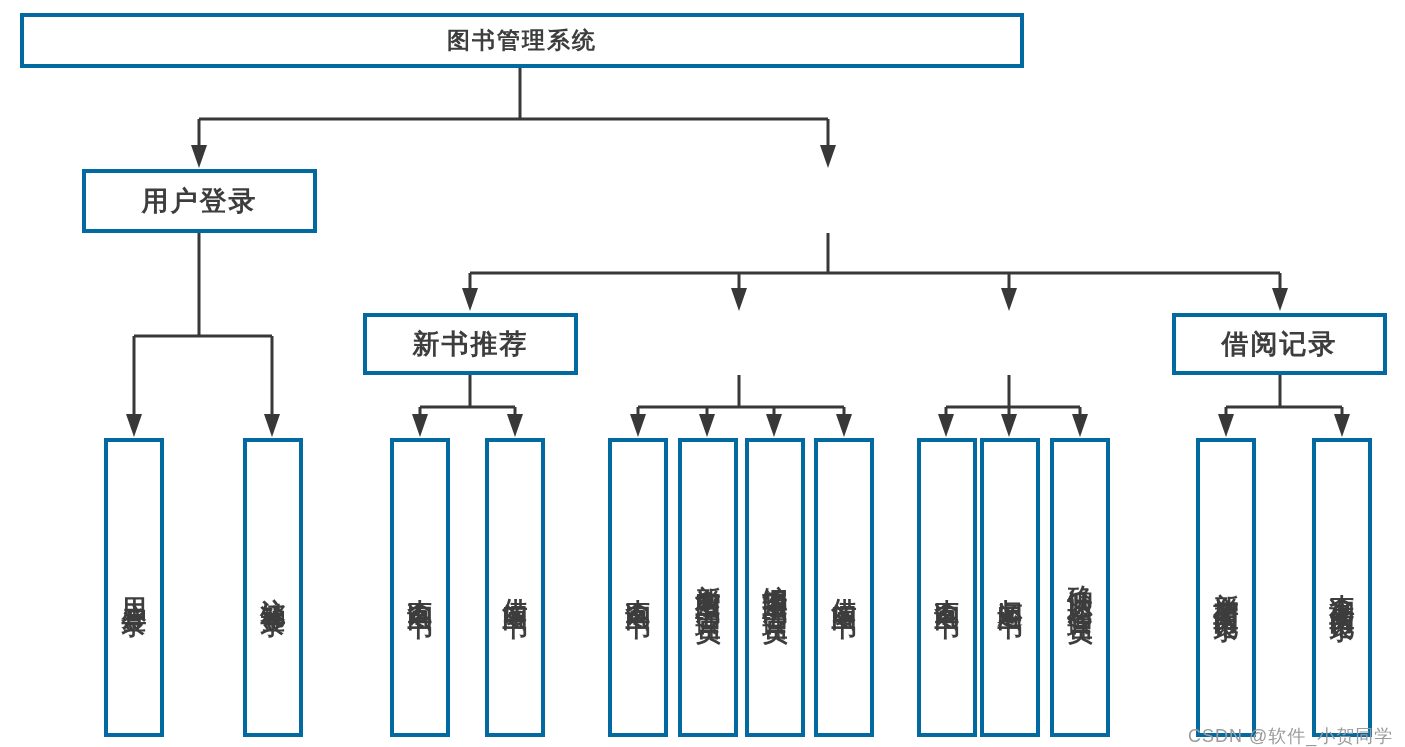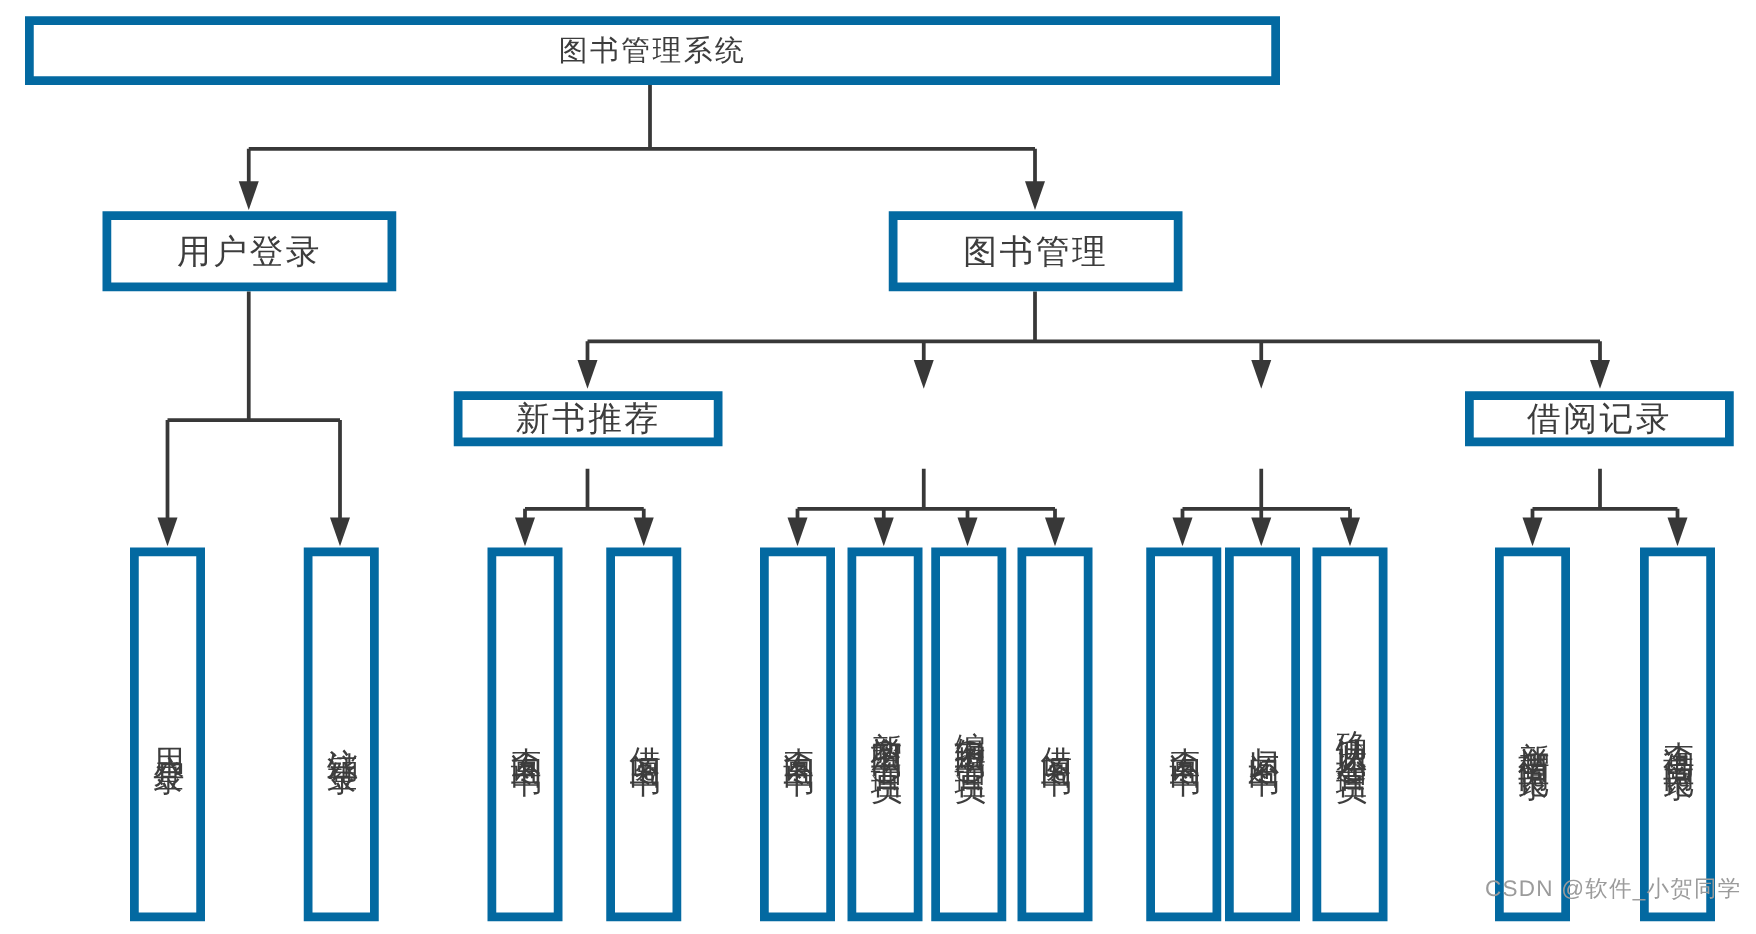--- a/index.html
+++ b/index.html
@@ -14,31 +14,32 @@
   }
   #connectors {
     position: absolute;
     left: 0; top: 0;
     width: 1405px; height: 747px;
     pointer-events: none;
   }
   .node {
     position: absolute;
     box-sizing: border-box;
-    border: 7px solid #0369a1;
+    border: 4px solid #0369a1;
     background: #ffffff;
     display: flex;
     align-items: center;
     justify-content: center;
     text-align: left;
     letter-spacing: 2px;
+    font-weight: bold;
   }
   .node.root   { left: 20px;  top: 13px;  width: 1004px; height: 55px; font-size: 23px; }
   .node.lvl2   { top: 169px; width: 235px; height: 64px; font-size: 27px; }
-  .node.lvl3   { top: 313px; width: 215px; height: 44px; font-size: 27px; }
+  .node.lvl3   { top: 313px; width: 215px; height: 62px; font-size: 27px; }
   .node.leaf   { top: 438px; width: 60px;  height: 299px; font-size: 25px; }
   .vtext {
     writing-mode: vertical-rl;
     text-orientation: mixed;
     letter-spacing: 5px;
     line-height: 1.0;
     white-space: nowrap;
   }
   
   .pos-user-login { left: 82px; }
@@ -58,21 +59,21 @@
   .pos-leaf-c3 { left: 745px; width: 59px; }
   .pos-leaf-c4 { left: 814px; width: 59px; }
   .pos-leaf-d1 { left: 917px; width: 59px; }
   .pos-leaf-d2 { left: 980px; width: 59px; }
   .pos-leaf-d3 { left: 1050px; }
   .pos-leaf-e1 { left: 1196px; width: 59px; }
   .pos-leaf-e2 { left: 1312px; }
   #watermark {
     position: absolute;
     left: 1188px;
-    top: 699px;
+    top: 724px;
     font-size: 18px;
     letter-spacing: 1px;
     color: #9b9b9b;
     z-index: 5;
     white-space: nowrap;
   }
 </style>
 </head>
 <body>
 
@@ -123,23 +124,20 @@
     </g>
   </svg>
 
   <div class="node root">
     <span>图书管理系统</span>
   </div>
 
   <div class="node lvl2 pos-user-login">
     <span>用户登录</span>
   </div>
-  <div class="node lvl2 pos-book-mgmt">
-    <span>图书管理</span>
-  </div>
 
   <div class="node lvl3 pos-newbook">
     <span>新书推荐</span>
   </div>
   <div class="node lvl3 pos-records">
     <span>借阅记录</span>
   </div>
 
   <div class="node leaf pos-leaf-a1">
     <span class="vtext">用户登录</span>

